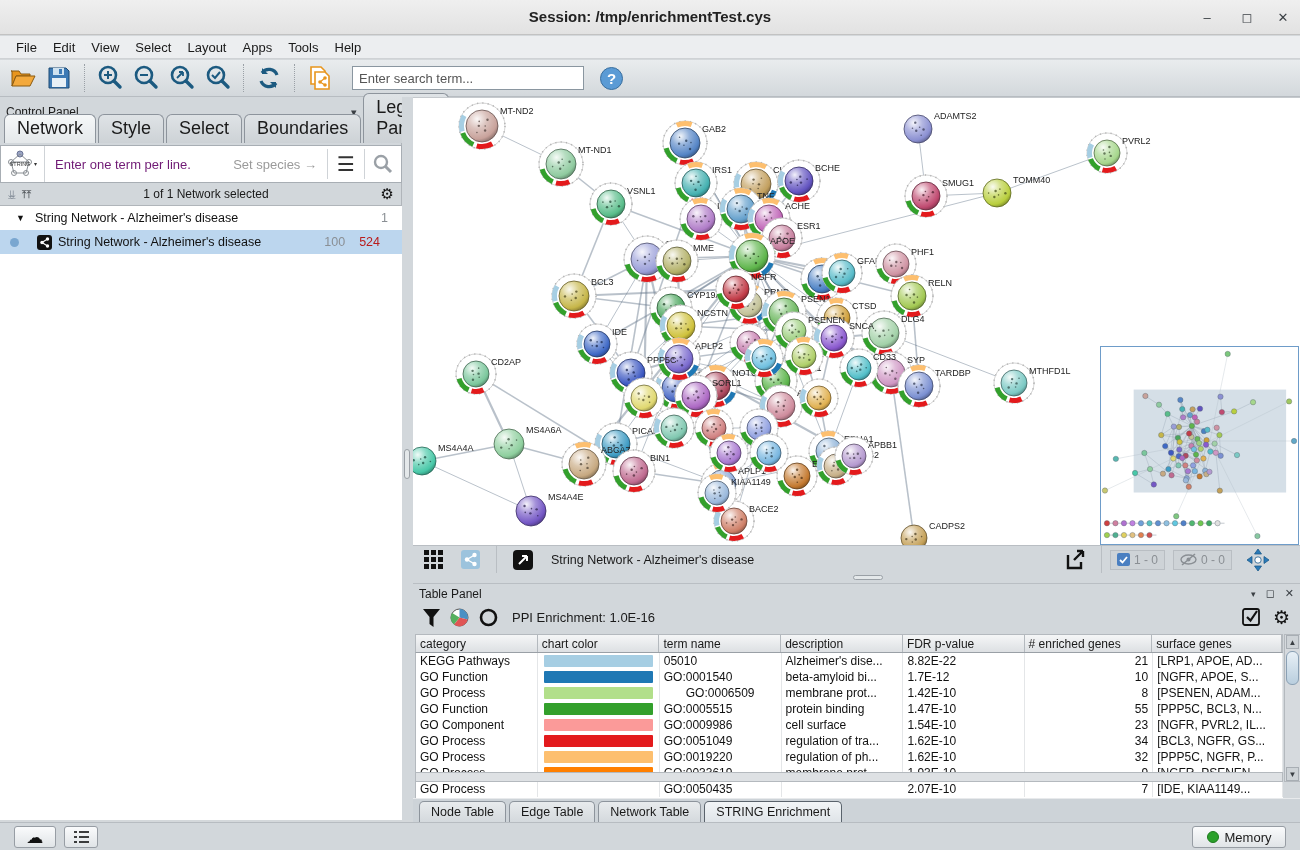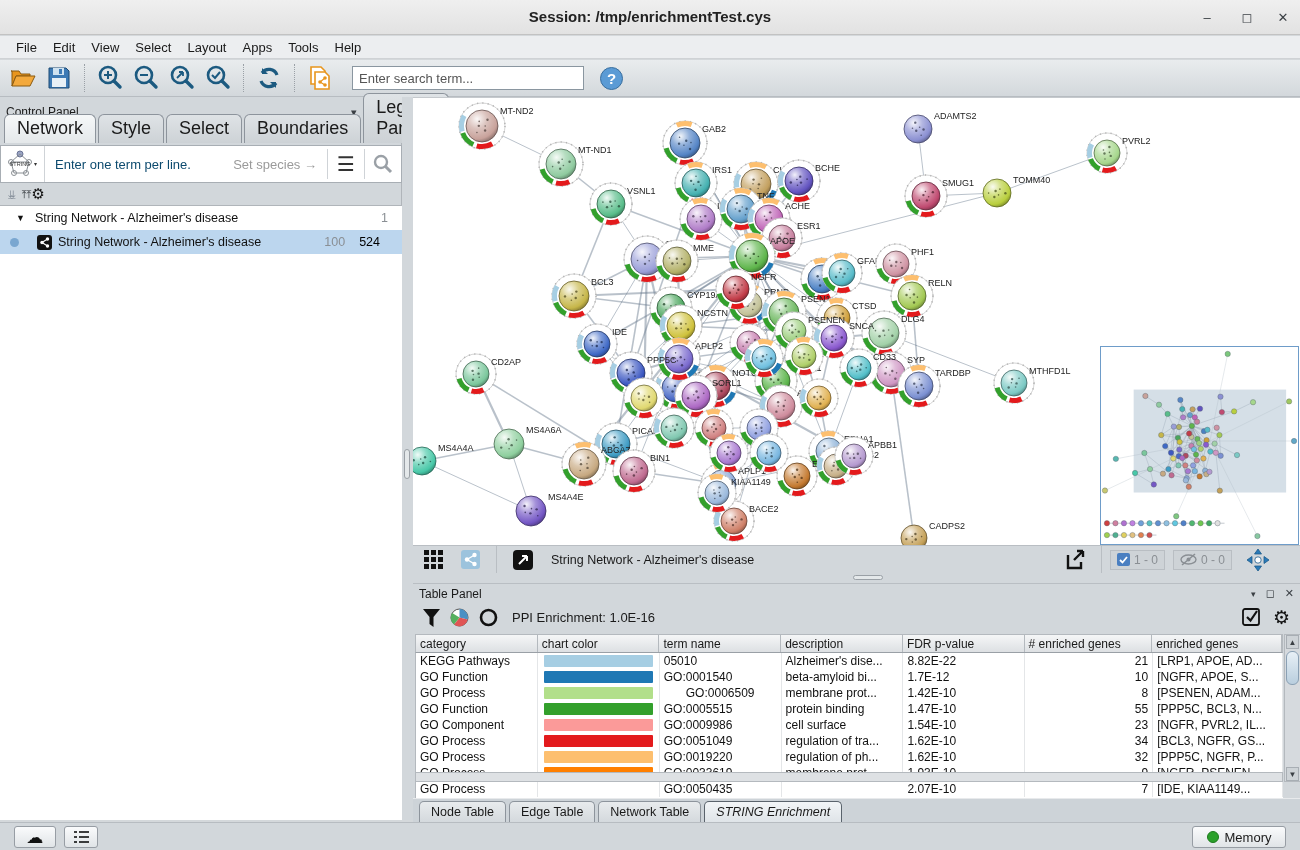--- a/index.html
+++ b/index.html
@@ -31,32 +31,32 @@
   #cp-header { height:22px; display:flex; align-items:flex-end; padding:0 6px; font-size:12px; color:#1a1a1a; }
   .panel-ctrls { margin-left:auto; display:flex; gap:10px; align-items:center; color:#3a3f44; font-size:11px; }
   #cp-tabs { height:24px; display:flex; padding-left:4px; align-items:flex-end; }
   .tab { font-size:18px; color:#1a1a1a; padding:3px 12px 4px;
     border:1px solid #8d949c; border-bottom:none; border-radius:6px 6px 0 0;
     background:linear-gradient(#dfe3e6,#cdd2d6); margin-right:2px; position:relative; }
   .tab.active { background:linear-gradient(#f6f8f9,#e4e8ea); font-weight:normal; z-index:2; }
   #string-row { position:absolute; left:0px; top:48px; width:402px; height:38px;
     background:#fff; border:1px solid #a8aeb4; display:flex; align-items:center; }
   #string-logo { width:44px; height:36px; border-right:1px solid #cfd3d7; display:flex; align-items:center; justify-content:center; }
-  #string-input-text { font-size:13px; color:#0c4a6e; padding-left:10px; flex:1; }
+  #string-input-text { font-size:13px; color:#701a75; padding-left:10px; flex:1; }
   #species-label { font-size:13px; color:#9a9a9a; padding-right:10px; }
   .sr-sep { width:1px; height:30px; background:#cfd3d7; }
   .sr-btn { width:36px; height:36px; display:flex; align-items:center; justify-content:center; color:#6a7077; }
   #net-sel-bar { position:absolute; left:0; top:86px; width:402px; height:22px;
     display:flex; align-items:center; padding:0 8px; }
   #net-sel-text { flex:1; text-align:center; font-size:12px; color:#1a1a1a; }
   #tree { position:absolute; left:0; top:108px; width:402px; bottom:0; background:#fff; border-top:1px solid #b0b5ba; }
   .tree-row { height:24px; display:flex; align-items:center; font-size:12.5px; color:#111; }
   .tree-row.selected { background:#bcd6ee; }
   .tree-count { color:#8a8f94; margin-left:auto; padding-right:14px; }
-  .tree-count2 { color:#000000; padding-right:22px; }
+  .tree-count2 { color:#b91c1c; padding-right:22px; }
   
   #v-splitter { position:absolute; left:402px; top:97px; width:11px; height:723px; background:#d2d7db; }
   #v-handle { position:absolute; left:2px; top:352px; width:6px; height:30px;
     border:1px solid #9aa0a6; border-radius:4px; background:#e4e8ea; }
   
   #network-view { position:absolute; left:413px; top:97px; width:887px; height:448px;
     background:#fff; overflow:hidden; border-top:1px solid #c5c9cd; }
   #birdseye { position:absolute; left:687px; top:248px; width:199px; height:199px;
     background:#fff; border:1px solid #6e9cc9; }
   
@@ -92,21 +92,21 @@
   #vthumb { position:absolute; left:1px; top:16px; width:13px; height:34px;
     background:linear-gradient(#e8f0f6,#b9cede); border:1px solid #8aa0b4; border-radius:6px; }
   #hscroll { position:absolute; left:2px; top:188px; width:868px; height:10px;
     background:#dee1e4; border:1px solid #b4b9be; }
   
   #tbl-tabs { position:absolute; left:0; bottom:0px; width:887px; height:24px;
     background:#cdd3d8; border-top:1px solid #e8eaec; display:flex; align-items:flex-end; padding-left:6px; }
   .btab { font-size:12.5px; color:#1a1a1a; padding:3px 11px 3px;
     border:1px solid #8d949c; border-bottom:none; border-radius:5px 5px 0 0;
     background:linear-gradient(#e8ebed,#d4d9dd); margin-right:3px; }
-  .btab.active { background:linear-gradient(#f2f5f7,#dfe4e8); border-color:#5a636c;font-style:italic; }
+  .btab.active { background:linear-gradient(#f2f5f7,#dfe4e8); border-color:#5a636c; }
   
   #statusbar { position:absolute; left:0; top:822px; width:1300px; height:28px;
     background:#d2d7db; border-top:1px solid #b7bcc1; }
   .sb-btn { position:absolute; top:3px; height:22px; border:1px solid #979da4; border-radius:3px;
     background:linear-gradient(#fafbfc,#e0e4e7); display:flex; align-items:center; justify-content:center; gap:6px;
     font-size:13px; color:#1a1a1a; }
   #memory-dot { width:12px; height:12px; border-radius:50%; background:#2ba02b; border:1px solid #1d7a1d; }
   text { font-family:"Liberation Sans","DejaVu Sans",sans-serif; }
 </style>
 </head>
@@ -241,20 +241,21 @@
     <div class="sr-btn">
       <svg width="20" height="20" viewBox="0 0 20 20">
           <circle cx="8" cy="8" r="6" fill="none" stroke="#9aa0a6" stroke-width="2.4"></circle>
           <line x1="12.5" y1="12.5" x2="18" y2="18" stroke="#9aa0a6" stroke-width="3"></line>
         </svg>
     </div>
   </div>
   <div id="net-sel-bar">
     <span style="color:#7a8490;font-size:11px;letter-spacing:-2px">⤓⤓</span>
     <span style="color:#2a2f34;font-size:11px;margin-left:8px">⤒⤒</span>
+    <span id="net-sel-text">1 of 1 Network selected</span>
     <span style="font-family:'DejaVu Sans';font-size:15px;color:#111">⚙</span>
   </div>
   <div id="tree">
     <div class="tree-row">
       <span style="margin-left:16px;font-size:9px">▼</span>
       <span style="margin-left:10px">String Network - Alzheimer's disease</span>
       <span class="tree-count">1</span>
     </div>
     <div class="tree-row selected">
       <span style="margin-left:10px;width:9px;height:9px;border-radius:50%;background:#7aa7d0"></span>
@@ -2225,21 +2226,21 @@
     </div>
   </div>
   <div id="tbl">
     <div id="tbl-head">
         <div class="th" style="width: 122px;">category</div>
         <div class="th" style="width: 122px;">chart color</div>
         <div class="th" style="width: 122px;">term name</div>
         <div class="th" style="width: 122px;">description</div>
         <div class="th" style="width: 122px;">FDR p-value</div>
         <div class="th" style="width: 128px;"># enriched genes</div>
-        <div class="th" style="width: 130px;">enriched genes</div>
+        <div class="th" style="width: 130px;">surface genes</div>
       </div>
     <div id="tbl-body">
         <div class="tr">
           <div class="td" style="width: 122px;">KEGG Pathways</div>
           <div class="td" style="width: 122px;">
             <div class="swatch" style="background: rgb(166, 206, 227);"></div>
           </div>
           <div class="td" style="width: 122px;">05010</div>
           <div class="td" style="width: 122px;">Alzheimer's dise...</div>
           <div class="td" style="width: 122px;">8.82E-22</div>

